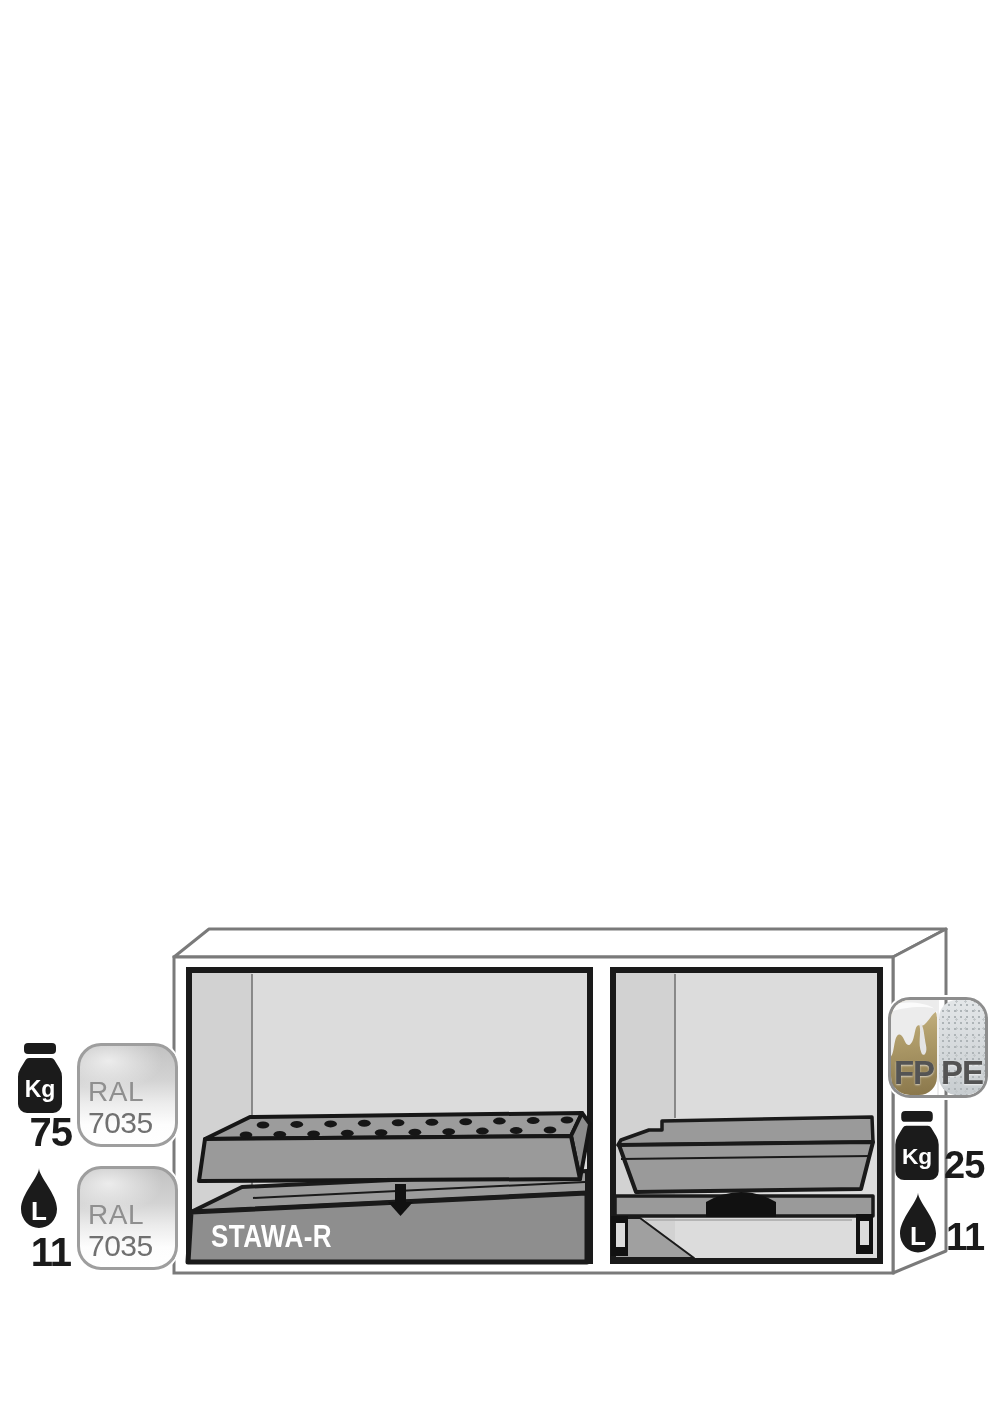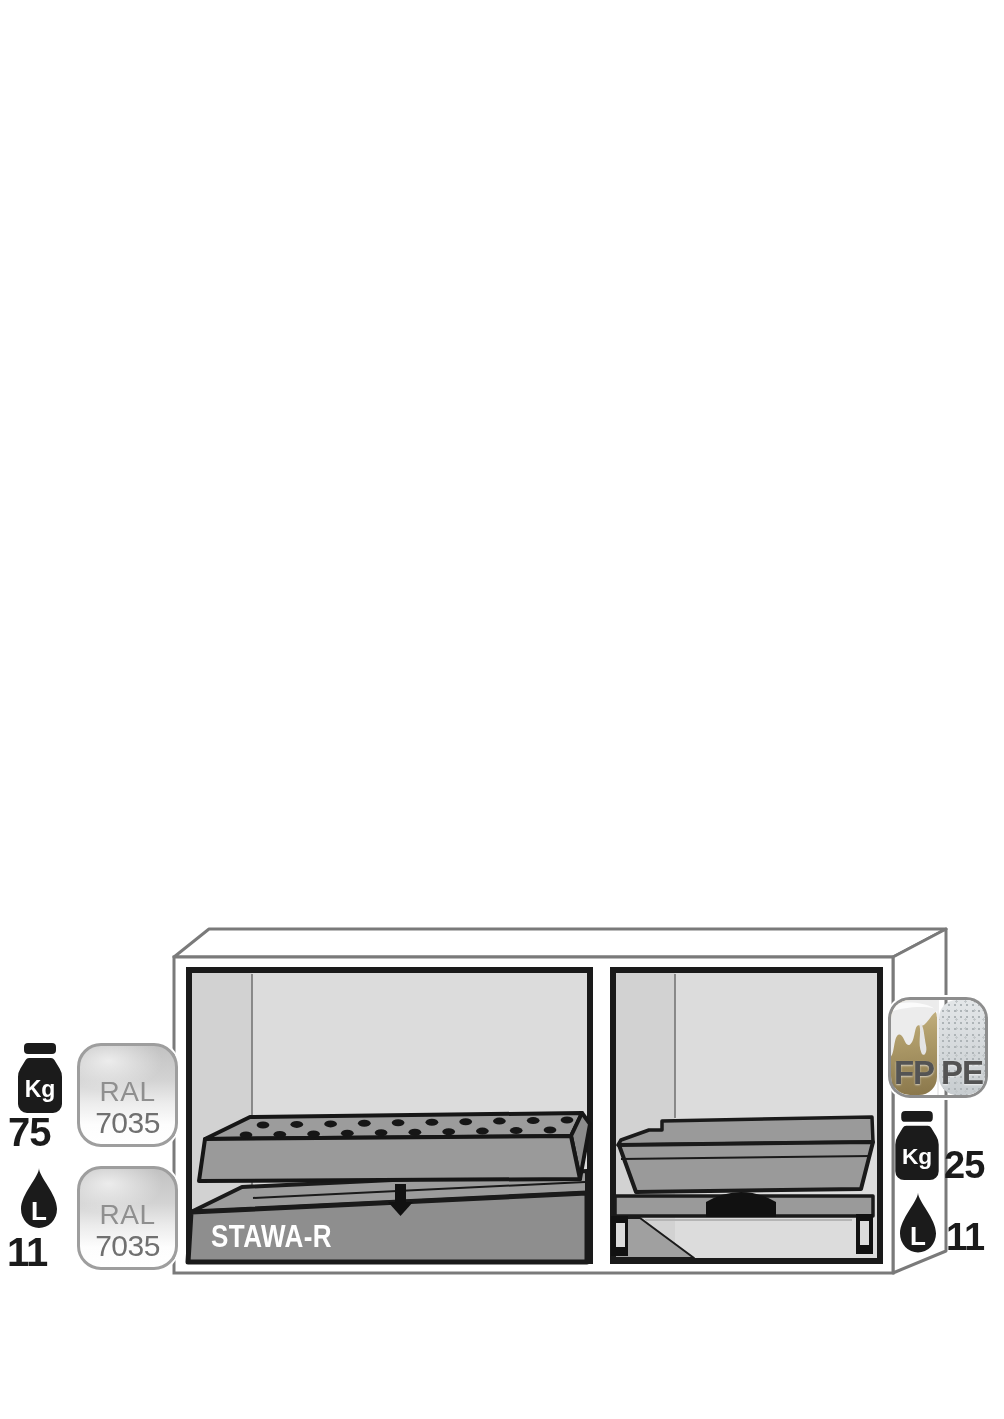--- a/index.html
+++ b/index.html
@@ -7,35 +7,35 @@
     position:relative; width:1004px; height:1419px; background:#ffffff;
     font-family:"Liberation Sans", sans-serif; overflow:hidden;
   }
   .stage svg.scene { position:absolute; left:0; top:0; }
 
   
   .num {
     position:absolute; font-weight:bold; color:#1b1b1b;
     letter-spacing:-1px; line-height:1; white-space:nowrap;
   }
-  .num-l { font-size:40px; text-align:left; width:64px; }
+  .num-l { font-size:40px; text-align:right; width:64px; }
   .num-r { font-size:38px; }
 
   
   .icon-abs { position:absolute; }
 
   
   .ral-badge {
     position:absolute; width:101px; height:104px; box-sizing:border-box;
     border:3px solid #9e9e9e; border-radius:24px;
     background:
       radial-gradient(ellipse 90px 50px at 30% 15%, rgba(255,255,255,.65), rgba(255,255,255,0) 60%),
       linear-gradient(180deg,#c2c2c2 0%,#d3d3d3 35%,#ececec 58%,#fdfdfd 80%,#ffffff 100%);
     box-shadow:0 0 0 2px #ffffff;
-    display:flex; flex-direction:column; justify-content:flex-end; align-items:center;
+    display:flex; flex-direction:column; justify-content:flex-end; align-items:flex-start;
     padding:6px 8px;
   }
   .ral-prefix { font-size:28px; color:#8f8f8f; line-height:1.05; letter-spacing:.5px; }
   .ral-code   { font-size:30px; color:#707070; font-weight:normal; line-height:1.05; letter-spacing:-.5px; }
 
   
   .material-badge {
     position:absolute; left:888px; top:997px; width:100px; height:101px; box-sizing:border-box;
     border:3px solid #8d8d8d; border-radius:22px; overflow:hidden;
     box-shadow:0 0 0 2px #ffffff; display:flex;

